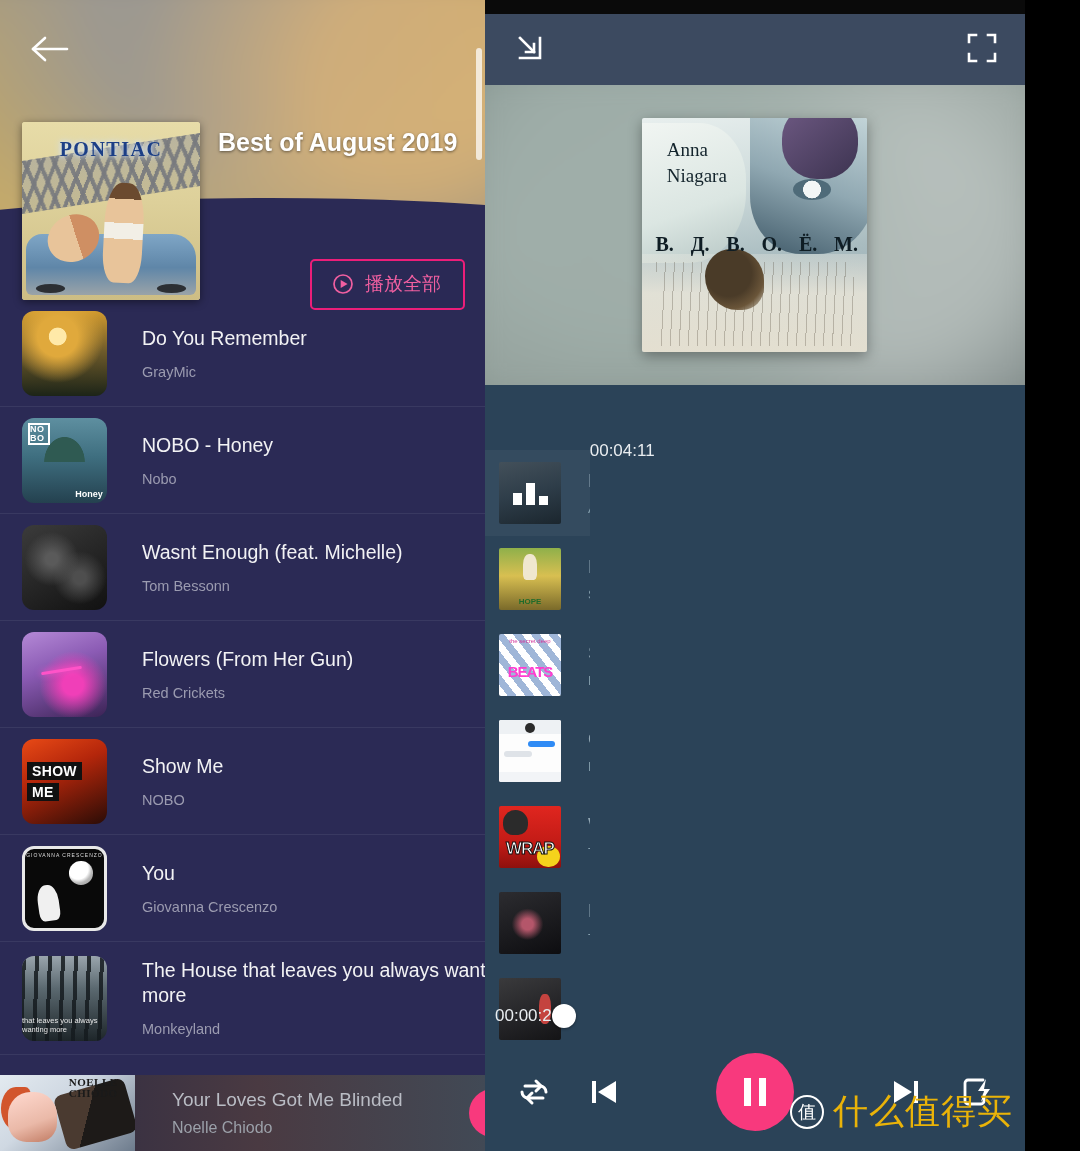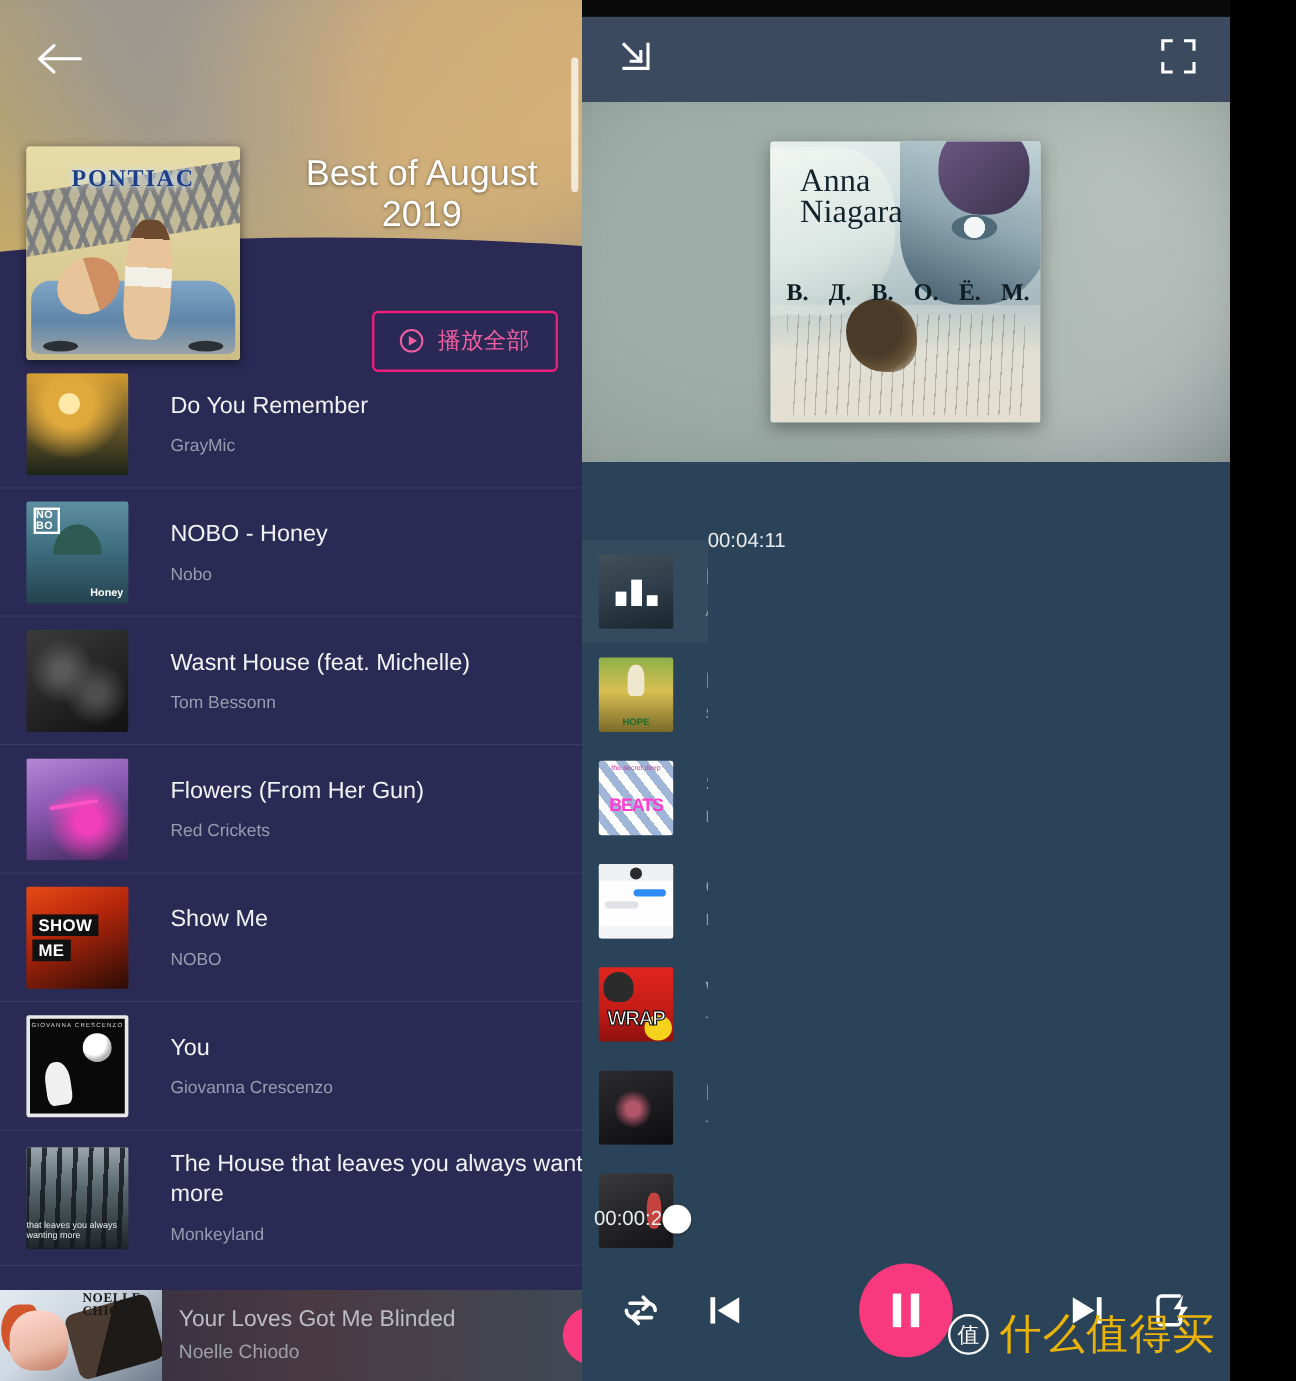--- a/index.html
+++ b/index.html
@@ -74,23 +74,22 @@
     background:linear-gradient(100deg,#e8c49a 0 55%, #cf8f63 55% 100%);
     border-radius:50%; transform:rotate(-28deg); }
   .pc-title{
     position:absolute; left:0; right:0; top:9%; text-align:center;
     font-family:"Liberation Serif","DejaVu Serif",serif;
     font-weight:bold; font-size:20px; letter-spacing:1.5px;
     color:#1c3f86; text-shadow:0 0 4px #cfe0f5, 0 0 8px #cfe0f5;
   }
   .pl-title{
     position:absolute; left:218px; top:128px; z-index:5;
-    font-size:30px; color:#fff; font-weight:400;
+    font-size:25px; color:#fff; font-weight:700;
     text-shadow:0 1px 3px rgba(0,0,0,.5);
-    text-align:center;
   }
   .play-all{
     position:absolute; right:20px; top:259px; z-index:7;
     display:flex; align-items:center; gap:11px;
     padding:10px 22px 11px 20px;
     border:2px solid #ec1e79; border-radius:5px;
     color:#f05fa0; font-size:19px; cursor:pointer;
     background:rgba(43,42,85,.15);
   }
   .play-all .pa-icon{ width:22px;height:22px;display:block; }
@@ -100,21 +99,21 @@
     overflow:hidden;
   }
   .track{
     position:relative; display:flex; align-items:center;
     height:107px; padding:0 16px 0 22px;
     border-bottom:1px solid rgba(255,255,255,.07);
     cursor:pointer;
   }
   .track.tall{ height:113px; }
   .track-art{
-    width:85px; height:85px; flex:0 0 85px; border-radius:2px;
+    width:85px; height:85px; flex:0 0 85px; border-radius:12px;
     overflow:hidden; position:relative; background:#111;
   }
   .track-meta{ margin-left:35px; min-width:0; flex:1; }
   .track-name{
     font-size:19.5px; color:#f2f2f4; line-height:25px; font-weight:400;
   }
   .track-artist{
     margin-top:12px; font-size:14.5px; color:#9b9bb0; line-height:18px;
   }
 
@@ -144,21 +143,21 @@
     display:flex; align-items:center; z-index:20;
     background:linear-gradient(90deg,#2b2a42 0%,#4a3a42 48%,#3f4d5a 100%);
     cursor:pointer;
   }
   .mini-art{ width:135px; height:76px; flex:0 0 135px; overflow:hidden; position:relative;
     background:linear-gradient(140deg,#e3eaf0 0%,#cfd8e2 40%,#6d7b8c 100%); }
   .mini-art .nc{position:absolute;left:38%;top:3%;color:#1a1a1a;font-family:"Liberation Serif",serif;font-weight:bold;font-size:11px;line-height:11px;letter-spacing:.5px;text-align:center;}
   .mini-art .face{position:absolute;left:6%;top:22%;width:36%;height:66%;border-radius:46% 46% 38% 38%;background:linear-gradient(160deg,#ffd9cf 0%,#eab9a8 60%,#c07a62 100%);}
   .mini-art .hair{position:absolute;left:1%;top:16%;width:22%;height:56%;border-radius:50% 20% 40% 50%;background:#d2552c;}
   .mini-art .gtr{position:absolute;right:2%;top:14%;width:54%;height:74%;background:linear-gradient(120deg,#4a3a30 0 42%,#1d1a18 42% 100%);transform:rotate(-16deg);border-radius:8px;}
-  .mini-meta{ flex:1; min-width:0; padding-left:14px; }
+  .mini-meta{ flex:1; min-width:0; padding-left:14px;margin-left:23px; }
   .mini-title{ font-size:19px; color:#b9bcc4; line-height:24px; }
   .mini-artist{ font-size:16px; color:#9ba0a9; margin-top:6px; line-height:20px; }
   .mini-pause{
     width:48px; height:48px; flex:0 0 48px; margin-right:23px;
     border-radius:50%; background:#f8397d;
     display:flex; align-items:center; justify-content:center; cursor:pointer;
   }
   .mini-pause i{ display:block; width:5px; height:18px; background:#fff; margin:0 2.5px; }
 
   .left-scrollbar{
@@ -199,21 +198,21 @@
   }
   .ra-face{position:absolute;right:-4%;top:-4%;width:56%;height:62%;border-radius:0 0 46% 40%;
     background:linear-gradient(200deg,#c9dadd 0%,#90a8b2 52%,#405a69 100%);}
   .ra-scarf{position:absolute;right:4%;top:-6%;width:34%;height:32%;border-radius:46%;
     background:linear-gradient(140deg,#6f5a84,#3c3350);}
   .ra-eye{position:absolute;right:16%;top:26%;width:17%;height:9%;border-radius:50%;
     background:radial-gradient(circle at 50% 50%,#f3f6f6 0 40%,#4f6b79 42% 100%);}
   .ra-lface{position:absolute;left:-6%;top:2%;width:52%;height:60%;border-radius:0 40% 50% 0;
     background:linear-gradient(160deg,#f2f6f3 0%,#dbe6e2 60%,#b6c6c4 100%);}
   .ra-name{position:absolute;left:11%;top:8%;
-    font-family:"Liberation Serif","DejaVu Serif",serif;font-size:27px;line-height:26px;color:#12232b;}
+    font-family:"Liberation Serif","DejaVu Serif",serif;font-size:19px;line-height:26px;color:#12232b;}
   .ra-vd{position:absolute;left:6%;right:4%;top:49%;
     font-family:"Liberation Serif","DejaVu Serif",serif;font-size:20px;color:#0f1d24;
     display:flex;justify-content:space-between;font-weight:bold;}
   .ra-paper{position:absolute;left:0;right:0;bottom:0;height:42%;
     background:linear-gradient(180deg,rgba(243,240,231,.28) 0%,rgba(238,233,219,.82) 40%,rgba(232,226,210,.95) 100%);}
   .ra-paper:after{content:"";position:absolute;inset:8% 6% 6% 6%;
     background:repeating-linear-gradient(93deg, rgba(70,60,45,.5) 0 1px, rgba(0,0,0,0) 1px 9px);
     opacity:.55;}
   .ra-blot{position:absolute;left:28%;bottom:18%;width:26%;height:26%;border-radius:48% 56% 40% 60%;
     background:radial-gradient(circle at 40% 40%,#4a3b28 0 45%,#6a5539 70%,rgba(106,85,57,0) 100%);}
@@ -362,21 +361,21 @@
         </div>
         <div class="track-meta">
           <div class="track-name">NOBO - Honey</div>
           <div class="track-artist">Nobo</div>
         </div>
       </div>
 
       <div class="track">
         <div class="track-art a-dark"></div>
         <div class="track-meta">
-          <div class="track-name">Wasnt House (feat. Michelle)</div>
+          <div class="track-name">Wasnt Enough (feat. Michelle)</div>
           <div class="track-artist">Tom Bessonn</div>
         </div>
       </div>
 
       <div class="track">
         <div class="track-art a-flower"></div>
         <div class="track-meta">
           <div class="track-name">Flowers (From Her Gun)</div>
           <div class="track-artist">Red Crickets</div>
         </div>

